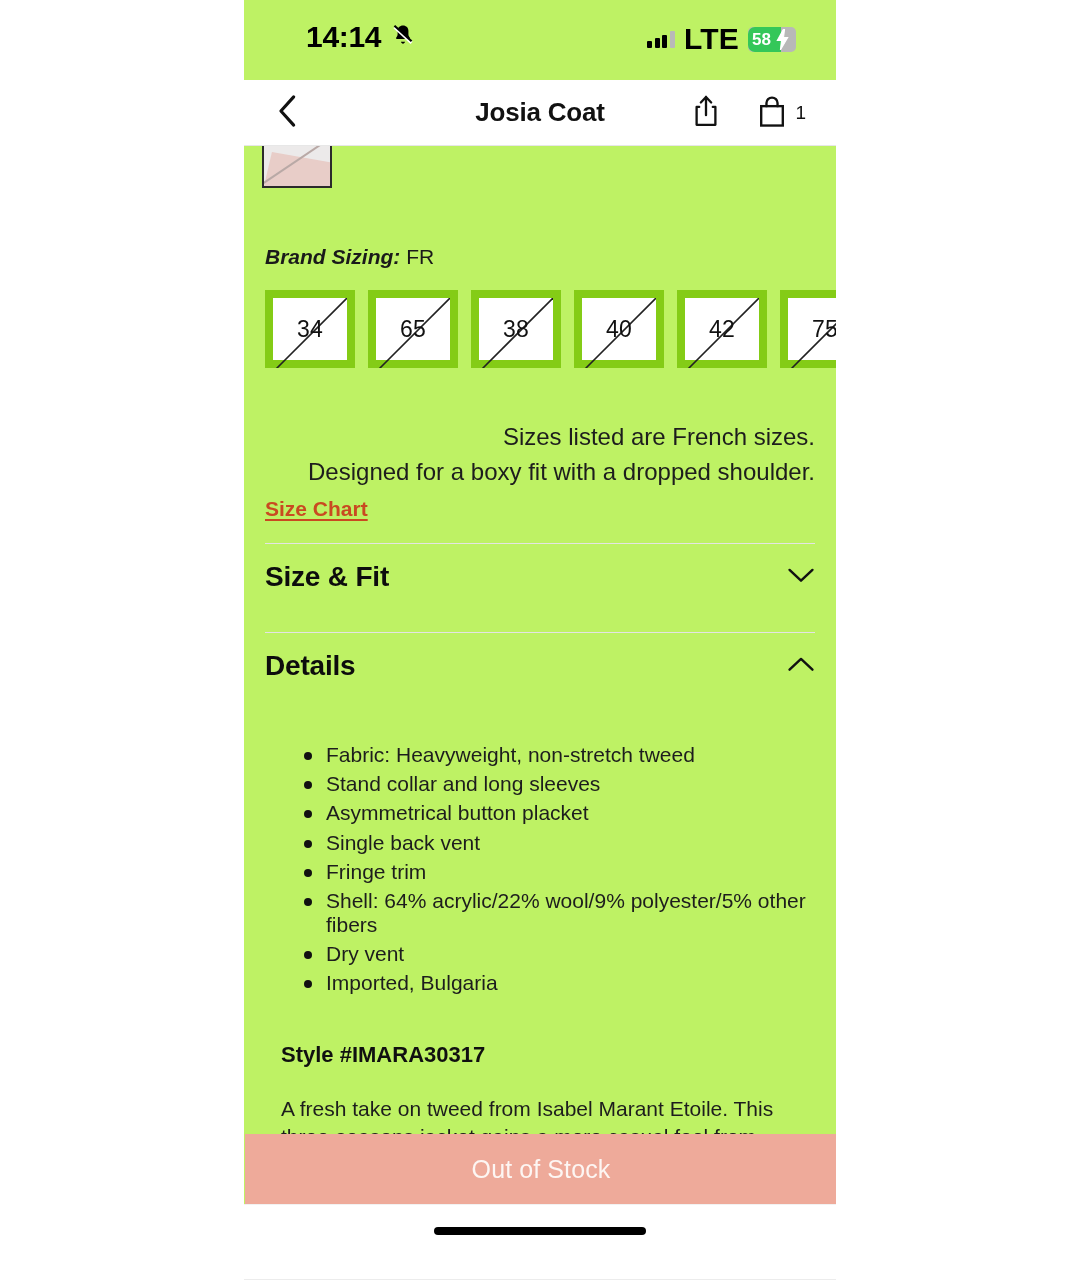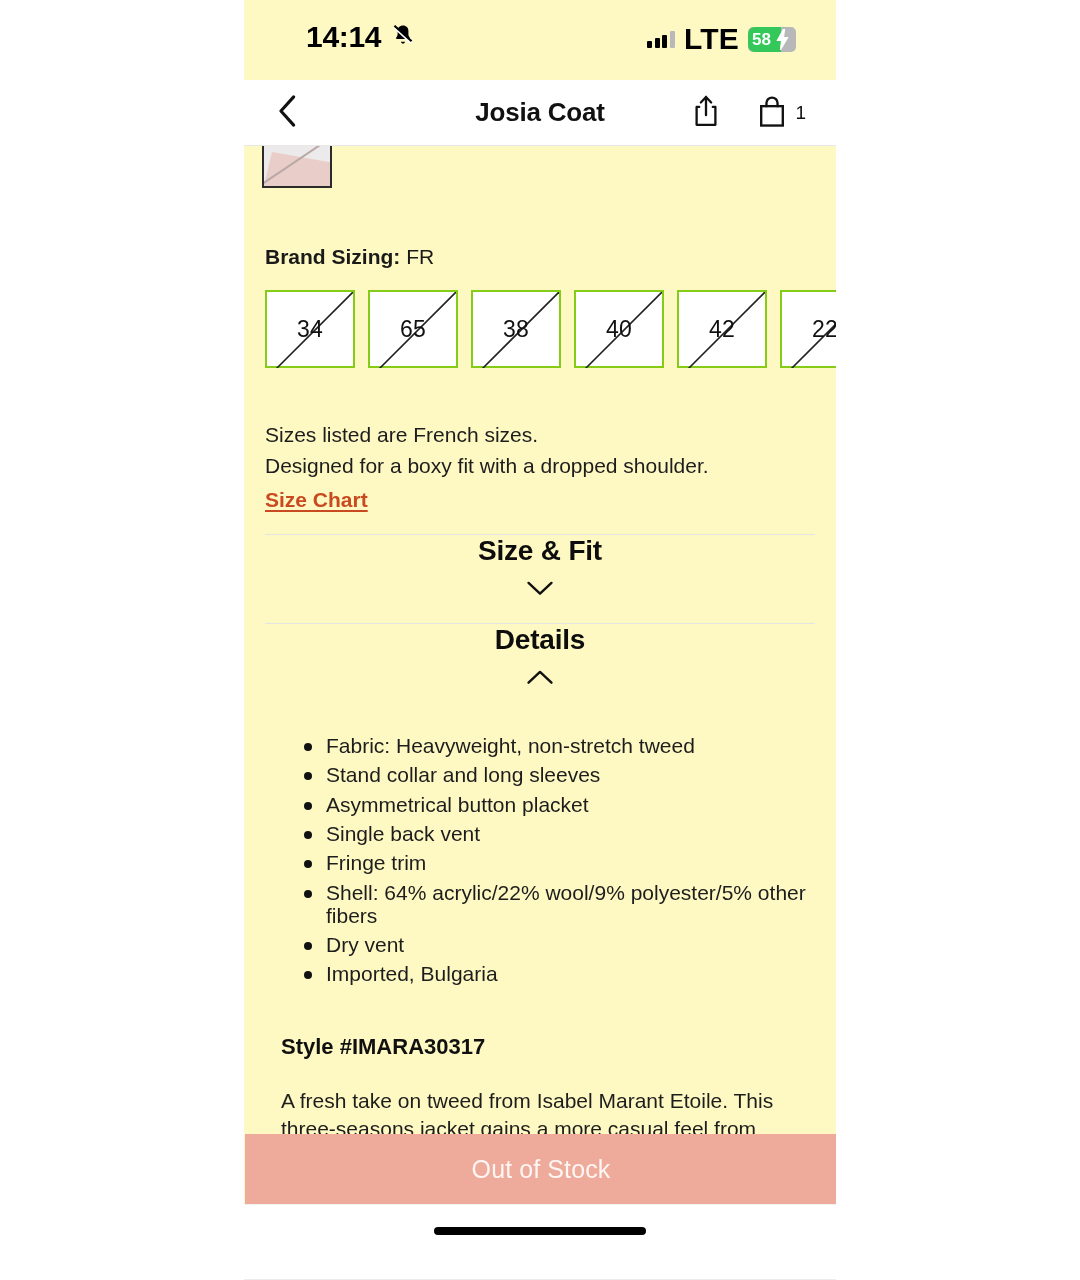--- a/index.html
+++ b/index.html
@@ -19,21 +19,21 @@
     overflow: hidden;
   }
 
   
   .viewport {
     position: absolute;
     left: 244px;
     top: 0;
     width: 592px;
     height: 1280px;
-    background: #fef9c3;
+    background: #bef264;
     overflow: hidden;
   }
 
   
   .status-bar {
     position: relative;
     height: 80px;
     display: flex;
     align-items: center;
   }
@@ -192,58 +192,59 @@
   .section {
     padding: 0 21px;
   }
 
   .brand-sizing {
     margin-top: 56px;
     font-size: 21px;
     color: #1a1a1a;
     line-height: 1.2;
   }
-  .brand-sizing b { font-weight: 700; }
+  .brand-sizing b { font-weight: 700; font-style: italic; }
   .brand-sizing .value { font-weight: 400; }
 
   .size-row {
     margin-top: 21px;
     display: flex;
     gap: 13px;
     padding-left: 21px;
     overflow: hidden;
   }
   .size-box {
     position: relative;
     flex: 0 0 auto;
     width: 90px;
     height: 78px;
-    border: 2px solid #84cc16;
+    border: 8px solid #84cc16;
     background: #fff;
     display: flex;
     align-items: center;
     justify-content: center;
     font-size: 23px;
     color: #111;
     letter-spacing: 0.3px;
   }
   .size-box .slash {
     position: absolute;
     inset: 0;
   }
   .size-box span { position: relative; z-index: 2; }
 
   .fit-notes {
     margin-top: 52px;
     padding: 0 21px;
   }
   .fit-line {
-    font-size: 21px;
+    font-size: 24px;
     color: #1d1d1d;
     line-height: 1.45;
+    text-align: right;
   }
   .size-chart-link {
     display: inline-block;
     margin-top: 7px;
     font-size: 21px;
     font-weight: 700;
     color: #c94a21;
     text-decoration: underline;
     text-underline-offset: 3px;
   }
@@ -253,21 +254,20 @@
     background: #e4e4e4;
     margin: 22px 21px 0 21px;
   }
 
   .accordion-head {
     margin: 0 21px;
     height: 66px;
     display: flex;
     align-items: center;
     justify-content: space-between;
-    flex-direction: column;
   }
   .accordion-title {
     font-size: 28px;
     font-weight: 700;
     color: #0d0d0d;
     letter-spacing: -0.2px;
   }
 
   .details-body {
     padding: 0 21px 0 21px;
@@ -479,21 +479,21 @@
         <div class="size-box">
           <svg class="slash" viewBox="0 0 100 100" preserveAspectRatio="none">
             <line x1="0" y1="100" x2="100" y2="0" stroke="#222" stroke-width="1.6" vector-effect="non-scaling-stroke"></line>
           </svg>
           <span>42</span>
         </div>
         <div class="size-box">
           <svg class="slash" viewBox="0 0 100 100" preserveAspectRatio="none">
             <line x1="0" y1="100" x2="100" y2="0" stroke="#222" stroke-width="1.6" vector-effect="non-scaling-stroke"></line>
           </svg>
-          <span>22</span>
+          <span>75</span>
         </div>
       </div>
 
       <div class="fit-notes">
         <div class="fit-line">Sizes listed are French sizes.</div>
         <div class="fit-line">Designed for a boxy fit with a dropped shoulder.</div>
         <a class="size-chart-link" href="#">Size Chart</a>
       </div>
 
       <div class="divider"></div>

